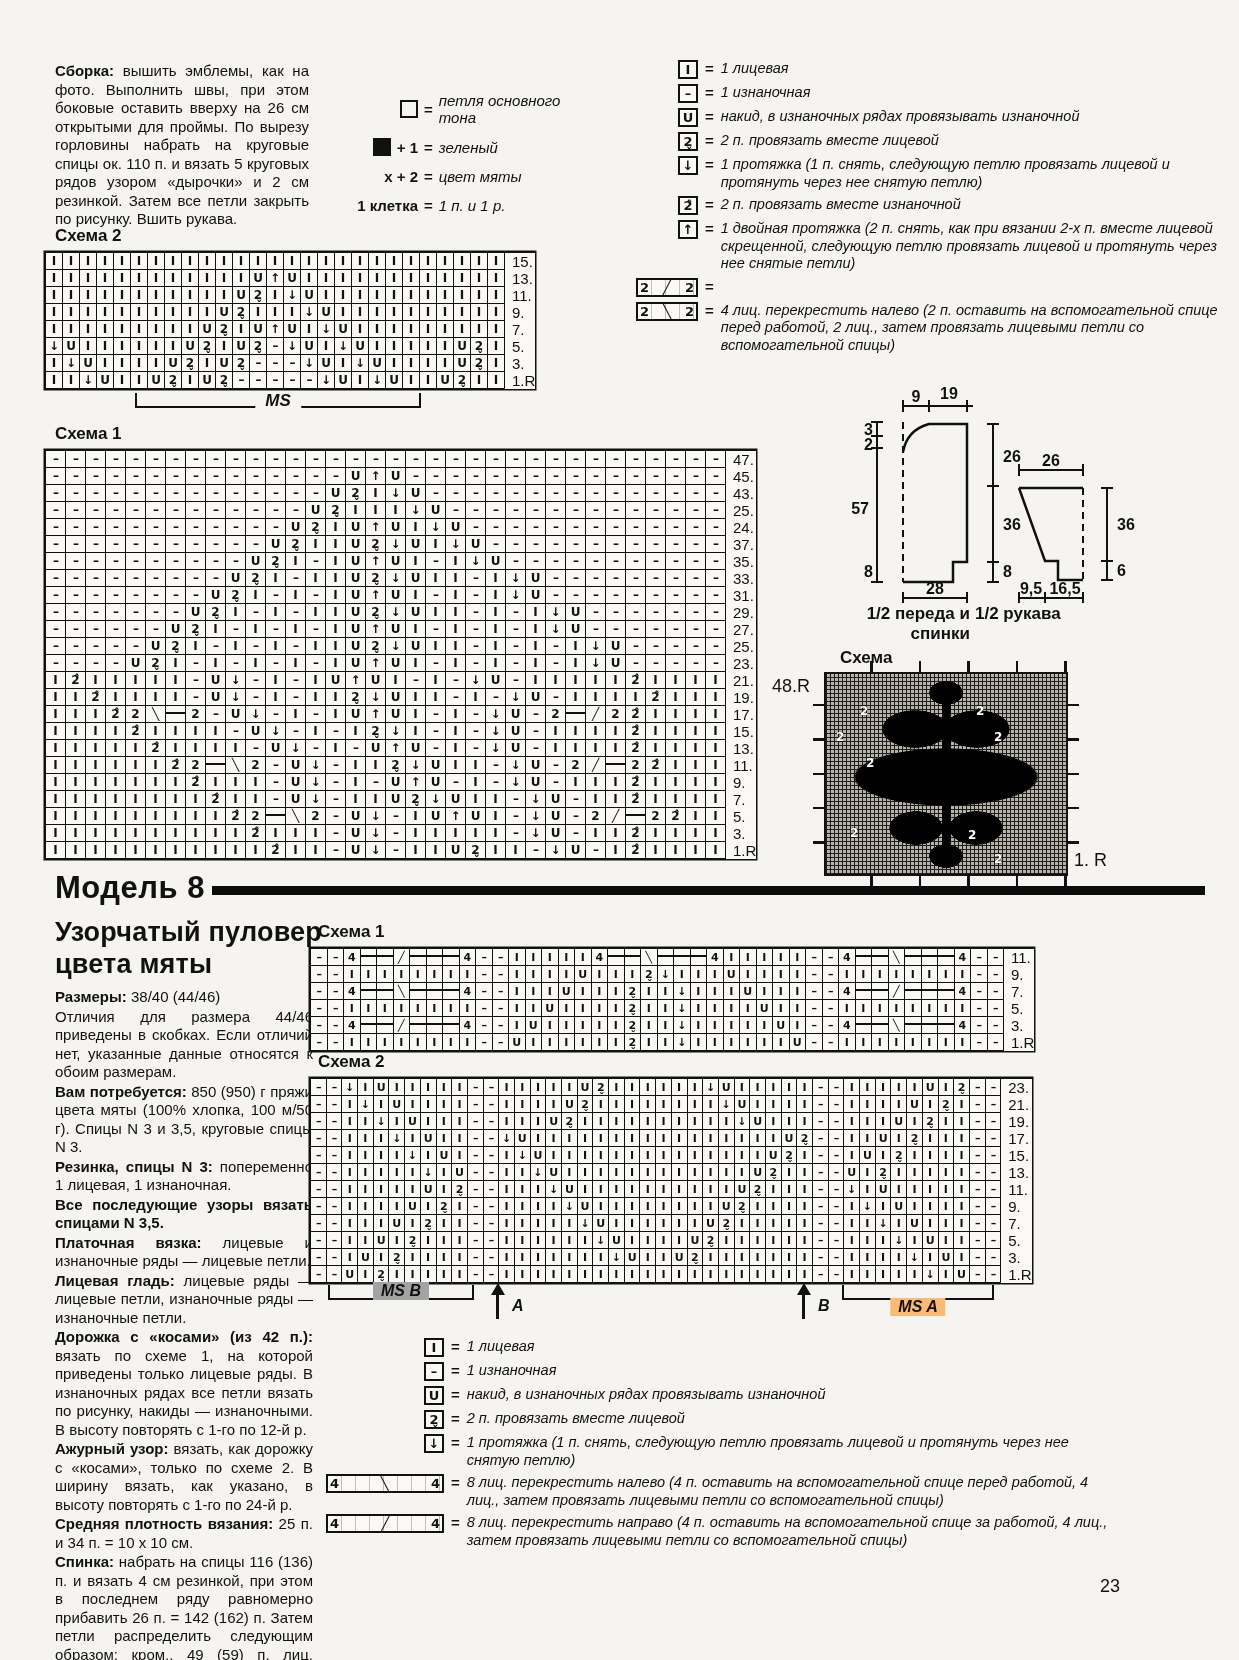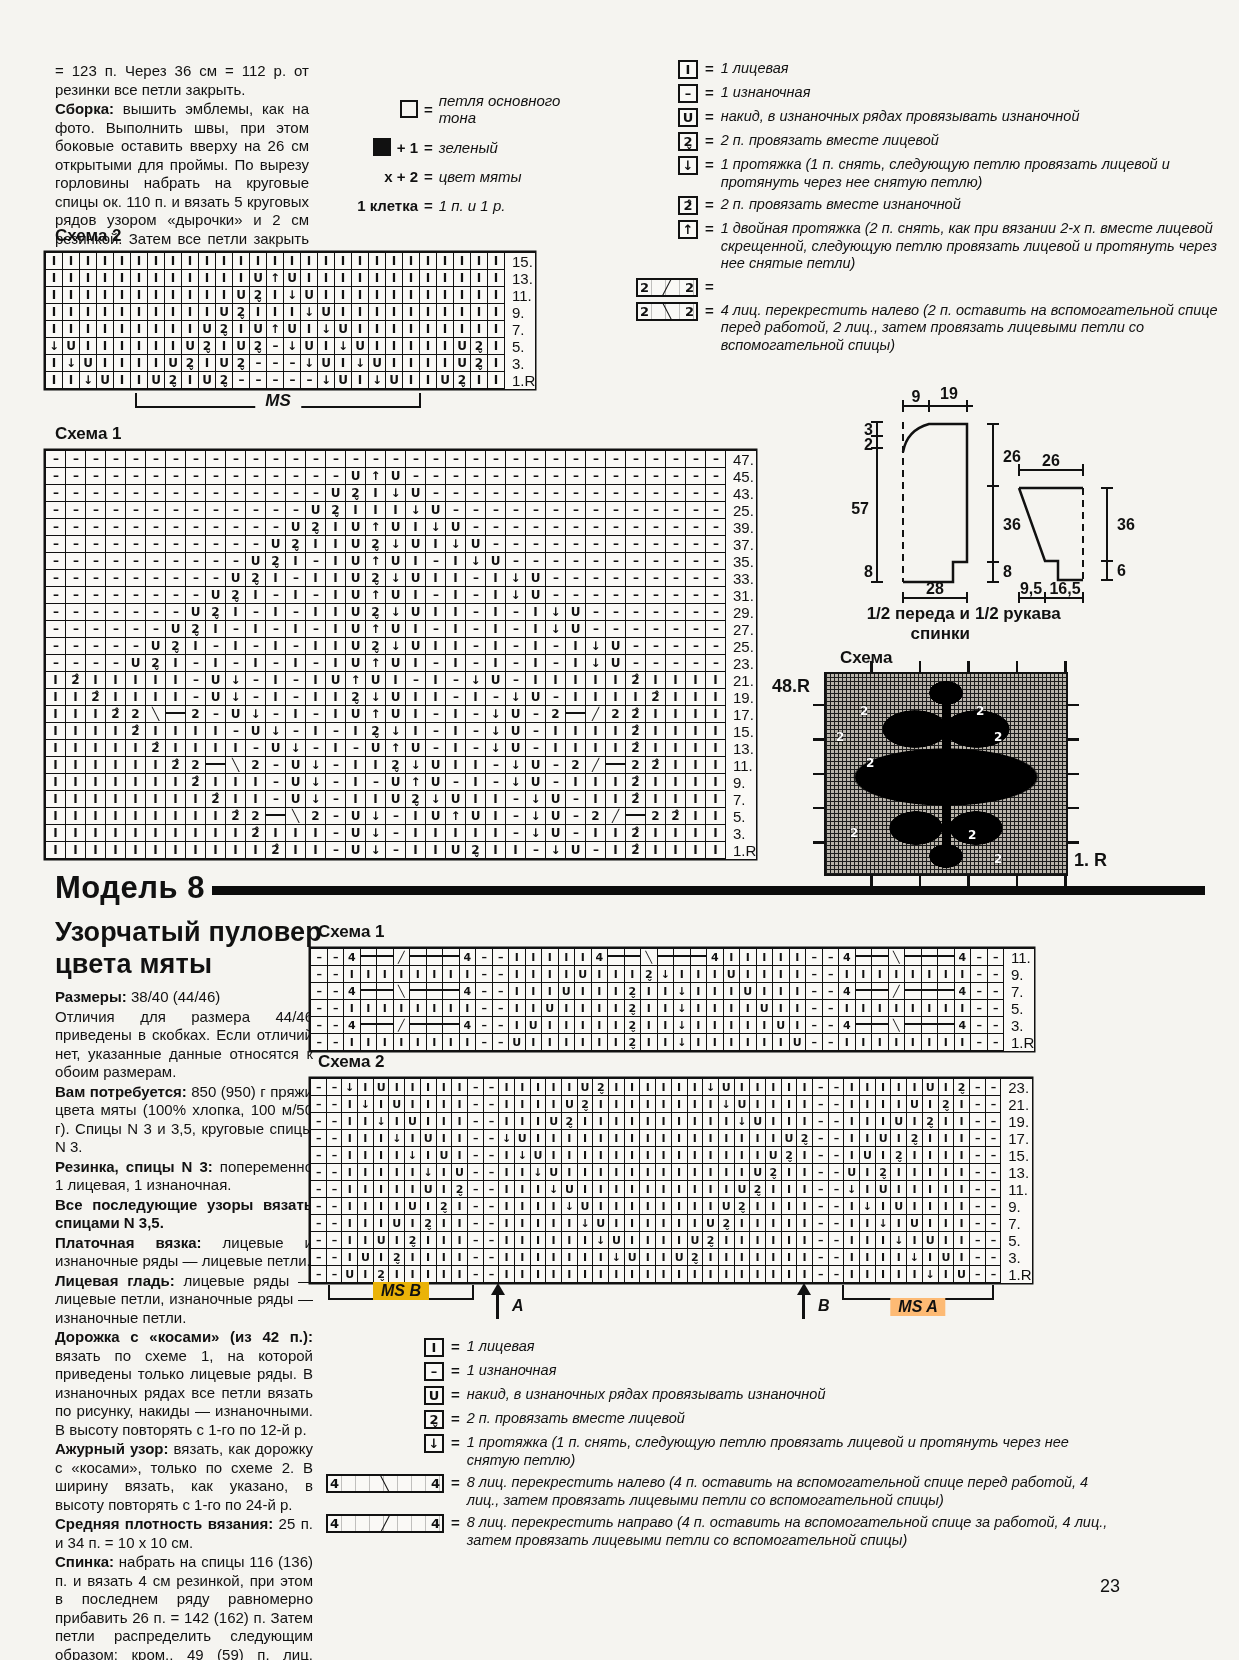--- a/index.html
+++ b/index.html
@@ -83,30 +83,29 @@
       background-size:9px 168px,186px 58px,66px 38px,66px 38px,54px 34px,54px 34px,34px 24px,34px 24px;
       background-position:50% 50%,50% 52%,31% 21%,69% 21%,33% 84%,67% 84%,50% 2%,50% 99%;}
   .emblem .mark{position:absolute;color:#fff;font-weight:bold;font-size:12px;
       font-family:"DejaVu Sans",sans-serif;text-shadow:0 0 2px #000;}
   .tick-top,.tick-bottom{position:absolute;left:-2px;right:-2px;height:13px;
       background:repeating-linear-gradient(90deg,transparent 0 46px,#111 46px 48.5px);}
   .tick-top{top:-13px;} .tick-bottom{bottom:-13px;}
   .tick-left,.tick-right{position:absolute;top:-2px;bottom:-2px;width:13px;
       background:repeating-linear-gradient(0deg,transparent 0 32px,#111 32px 34.5px);}
   .tick-left{left:-13px;} .tick-right{right:-13px;}
-  .elabel{font-size:18px;font-weight:bold;}
+  .elabel{font-size:18px;}
   .pageno{font-size:18px;}
 </style>
 </head>
 <body>
 
 <div class="page">
 
   <div class="abs bodytext" style="left:55px;top:62px;width:254px;">
-    <p><span>= 123 п. Через 36 см = 112 р. от резинки все петли закрыть.</span></p>
     <p><b>Сборка:</b><span> вышить эмблемы, как на фото. Выполнить швы, при этом боковые оставить вверху на 26 см открытыми для проймы. По вырезу горловины набрать на круговые спицы ок. 110 п. и вязать 5 круговых рядов узором «дырочки» и 2 см резинкой. Затем все петли закрыть по рисунку. Вшить рукава.</span></p>
   </div>
 
   <div class="abs clegend" id="colorLegend" style="left:318px;top:92px;width:260px;">
       <div class="li">
         <span class="pre">
           <span class="csq"></span>
         </span>
         <span class="eq">=</span>
         <span class="lab">петля основного тона</span>
@@ -648,21 +647,21 @@
             <span class="c tok-P">–</span>
             <span class="c tok-P">–</span>
             <span class="c tok-P">–</span>
             <span class="c tok-P">–</span>
             <span class="c tok-P">–</span>
             <span class="c tok-P">–</span>
             <span class="c tok-P">–</span>
             <span class="c tok-P">–</span>
             <span class="c tok-P">–</span>
           </div>
-          <span class="rlabel">39.</span>
+          <span class="rlabel">24.</span>
         </div><div class="crow">
           <div class="cells">
             <span class="c tok-P">–</span>
             <span class="c tok-P">–</span>
             <span class="c tok-P">–</span>
             <span class="c tok-P">–</span>
             <span class="c tok-P">–</span>
             <span class="c tok-P">–</span>
             <span class="c tok-P">–</span>
             <span class="c tok-P">–</span>
@@ -2313,21 +2312,21 @@
             <span class="c tok-S">↓</span>
             <span class="c tok-K">I</span>
             <span class="c tok-U">U</span>
             <span class="c tok-P">–</span>
             <span class="c tok-P">–</span>
           </div>
           <span class="rlabel">1.R</span>
         </div></div>
     <div style="position:relative;height:40px;width:691px;">
       <div class="bracket-open-down" style="position:absolute;left:18px;top:2px;width:142px;border-top:0;">
-        <span class="blabel" style="position:absolute;left:50%;top:-3px;transform:translateX(-50%);background:#eab308;padding:0 8px;text-align:center;">MS B</span>
+        <span class="blabel" style="position:absolute;left:50%;top:-3px;transform:translateX(-50%);background:#a3a3a3;padding:0 8px;text-align:center;">MS B</span>
       </div>
       <div class="uparrow" style="left:186px;top:10px;"></div>
       <span class="blabel" style="position:absolute;left:202px;top:14px;">A</span>
       <div class="uparrow" style="left:492px;top:10px;"></div>
       <span class="blabel" style="position:absolute;left:508px;top:14px;">B</span>
       <div class="bracket-open-down" style="position:absolute;left:532px;top:2px;width:148px;">
         <span class="blabel" style="position:absolute;left:50%;top:-3px;transform:translateX(-50%);background:#fdba74;padding:0 8px;margin-top:16px;">MS A</span>
       </div>
     </div>
   </div>

